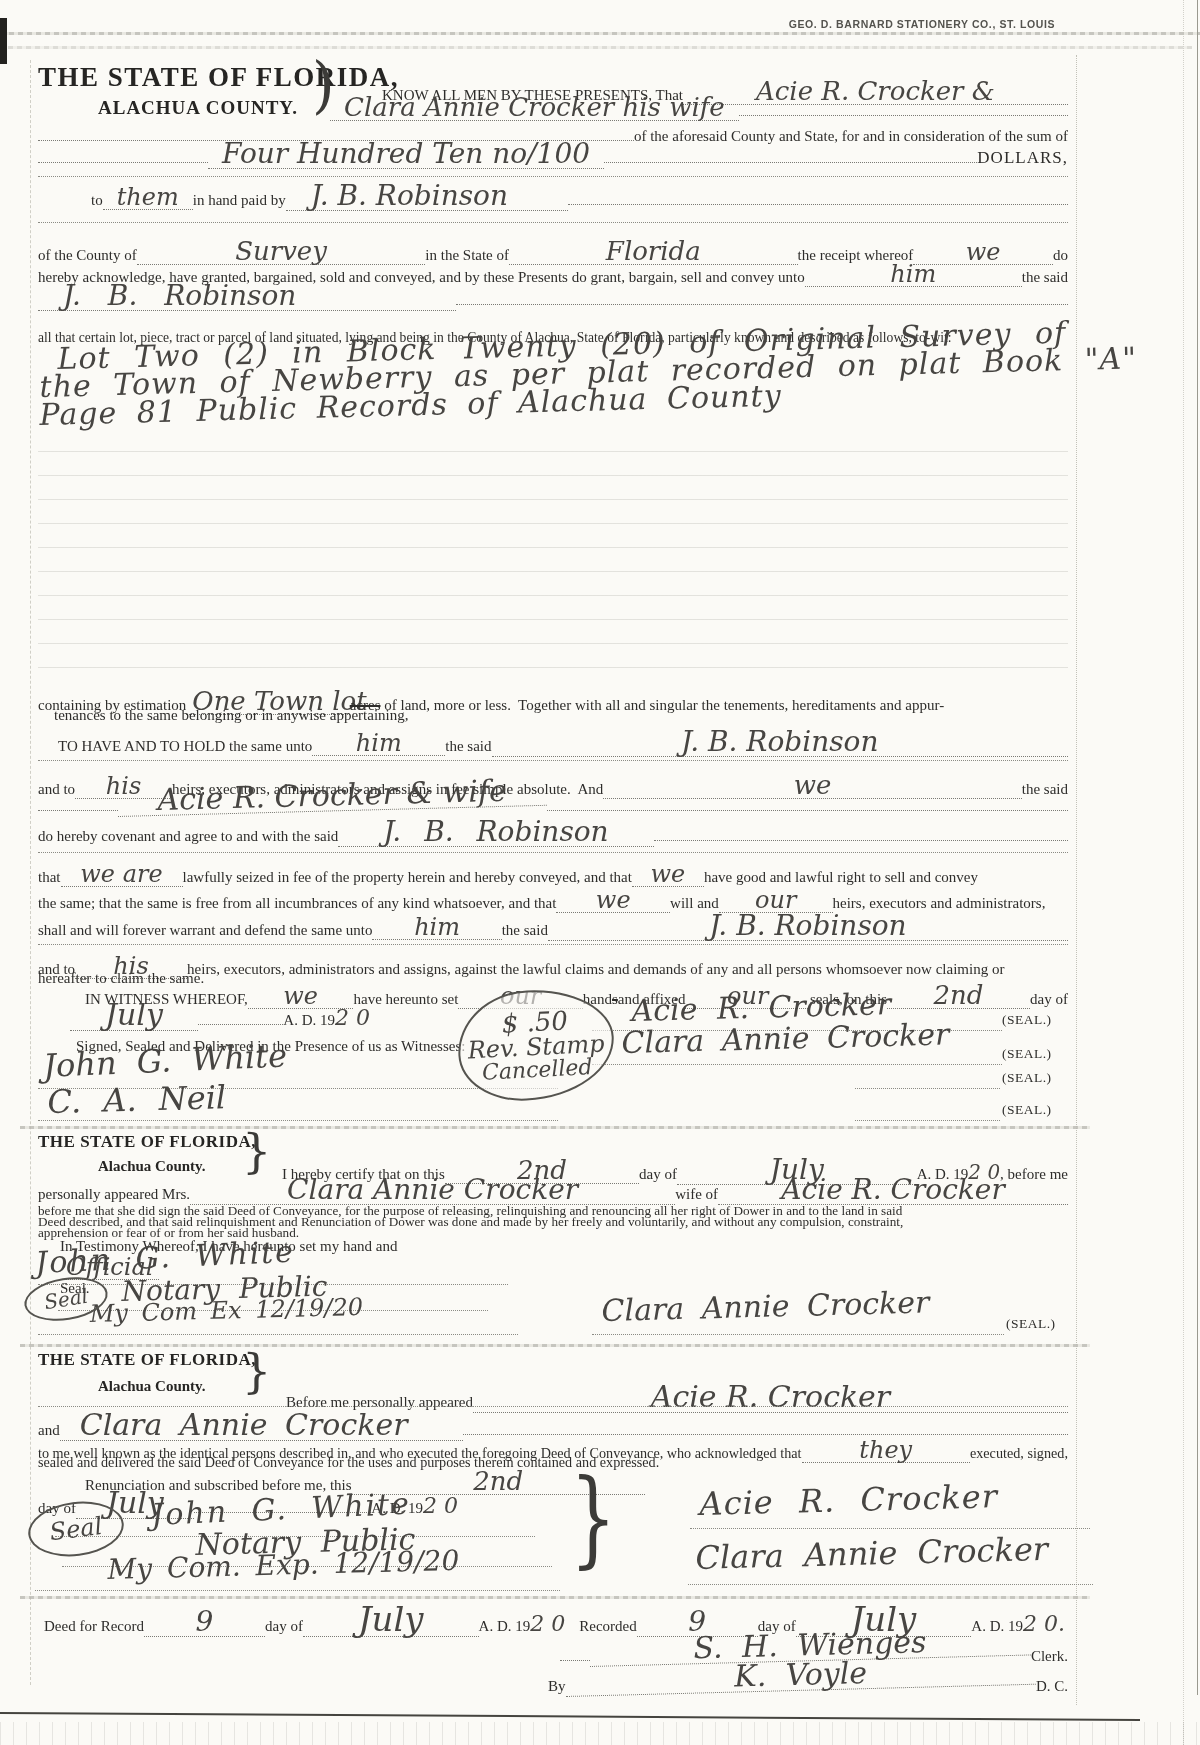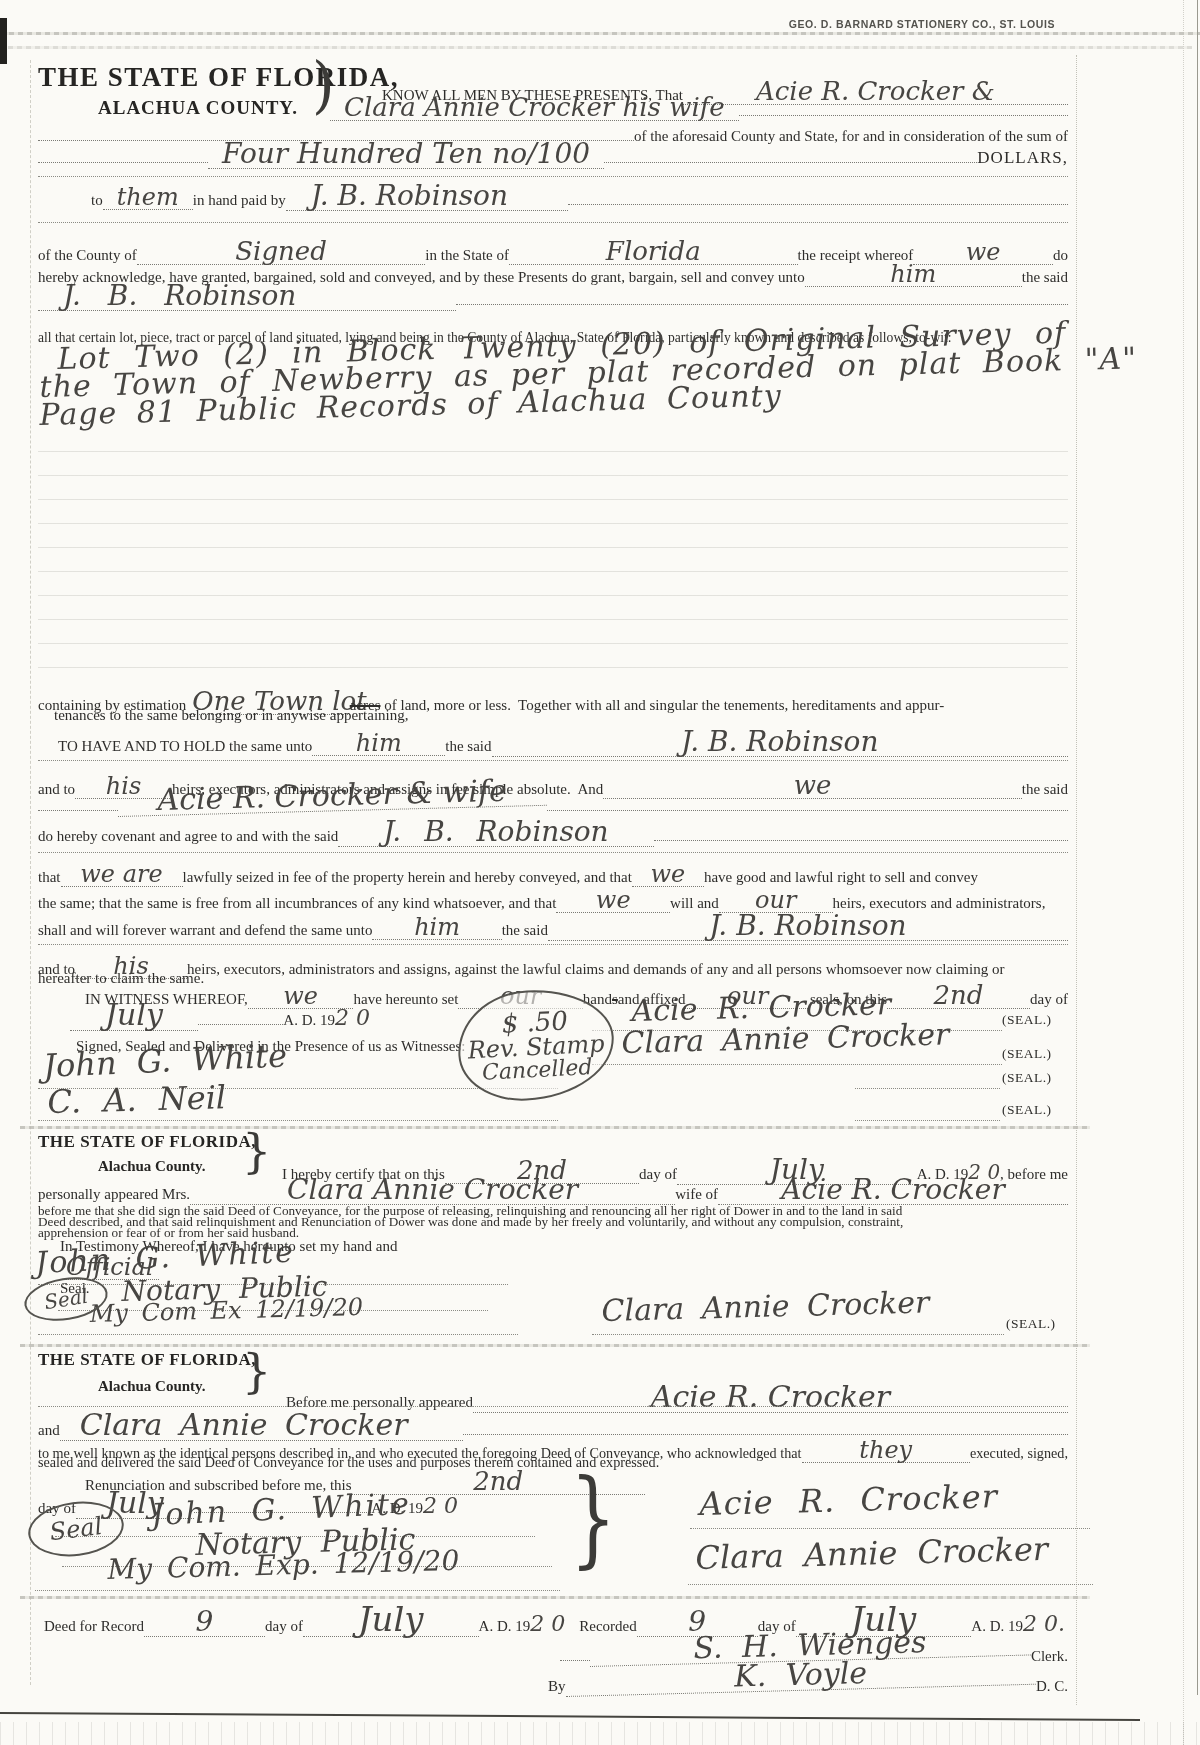--- a/index.html
+++ b/index.html
@@ -84,21 +84,21 @@
     <span class="p">to</span>
     <span class="hw h24 fillu">them</span>
     <span class="p">in hand paid by</span>
     <span class="hw h28 fillu" style="padding:0 60px 0 25px;">J. B. Robinson</span>
     <span class="dots"></span>
   </div>
   <div class="rule" style="top:222px;left:38px;right:132px;"></div>
 
   <div class="line" style="top:238px;left:38px;right:132px;">
     <span class="p">of the County of</span>
-    <span class="hw h26 fill grow" style="flex-grow:1.3;">Signed</span>
+    <span class="hw h26 fill grow" style="flex-grow:1.3;">Survey</span>
     <span class="p">in the State of</span>
     <span class="hw h26 fill grow" style="flex-grow:1.3;">Florida</span>
     <span class="p">the receipt whereof</span>
     <span class="hw h24 fill grow" style="flex-grow:.6;">we</span>
     <span class="p">do</span>
   </div>
   <div class="line" style="top:262px;left:38px;right:132px;">
     <span class="p">hereby acknowledge, have granted, bargained, sold and conveyed, and by these Presents do grant, bargain, sell and convey unto</span>
     <span class="hw h24 fill grow">him</span>
     <span class="p">the said</span>

